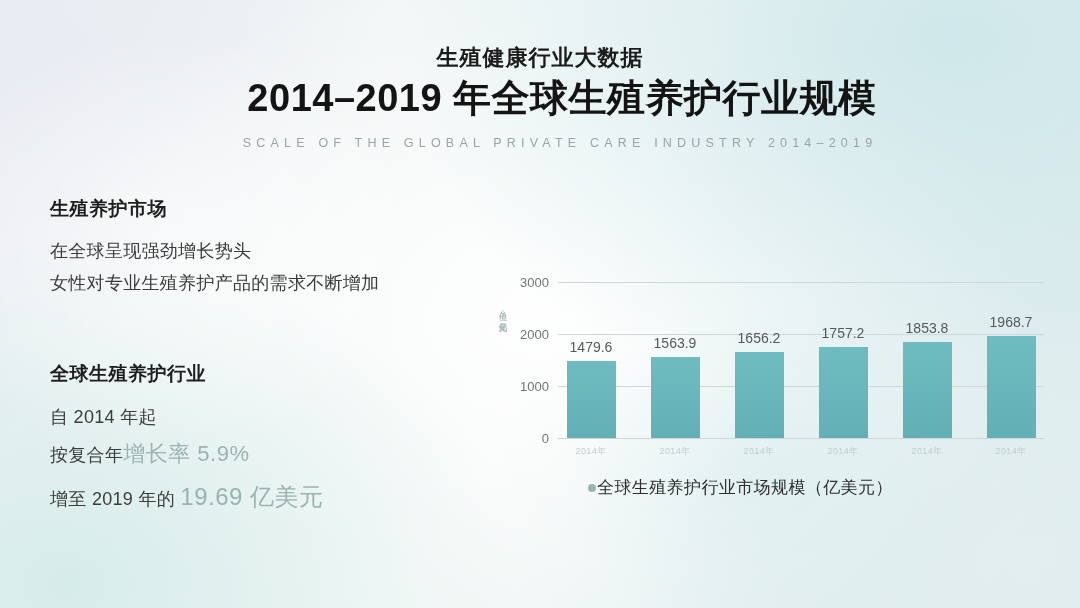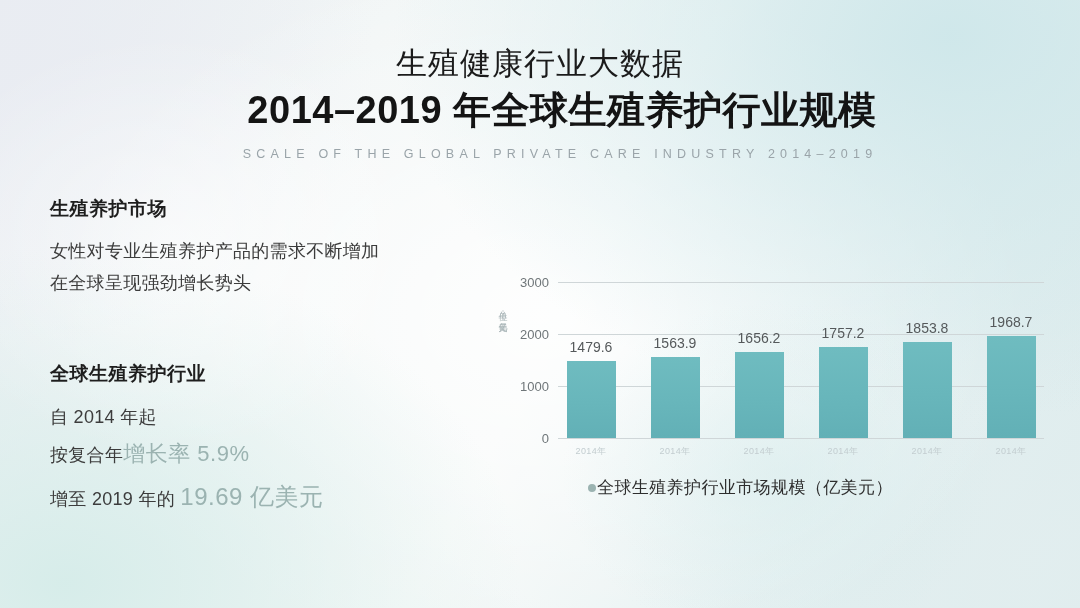--- a/index.html
+++ b/index.html
@@ -43,22 +43,22 @@
 
   
   #header {
     position: absolute;
     left: 0; right: 0;
     top: 44px;
     text-align: center;
   }
 
   #title-line-1 {
-    font-size: 31px;
-    font-weight: normal;
+    font-size: 22px;
+    font-weight: bold;
     color: #1b1b1b;
     letter-spacing: 1px;
     line-height: 1.28;
   }
 
   #title-line-2 {
     font-size: 38px;
     font-weight: bold;
     color: #141414;
     letter-spacing: 0.5px;
@@ -249,22 +249,22 @@
     <div id="title-line-1">生殖健康行业大数据</div>
     <div id="title-line-2">2014–2019 年全球生殖养护行业规模</div>
     <div id="subtitle-en">SCALE OF THE GLOBAL PRIVATE CARE INDUSTRY 2014–2019</div>
   </div>
 
   <div id="left-col">
 
     <div id="block-1">
       <div class="block-heading">生殖养护市场</div>
       <div class="block-body">
+        <div>在全球呈现强劲增长势头</div>
         <div>女性对专业生殖养护产品的需求不断增加</div>
-        <div>在全球呈现强劲增长势头</div>
       </div>
     </div>
 
     <div id="block-2">
       <div class="block-heading">全球生殖养护行业</div>
       <div class="block-body">
         <div>自 2014 年起</div>
         <div>
           <span>按复合年</span><span class="hl">增长率 5.9%</span>
         </div>

